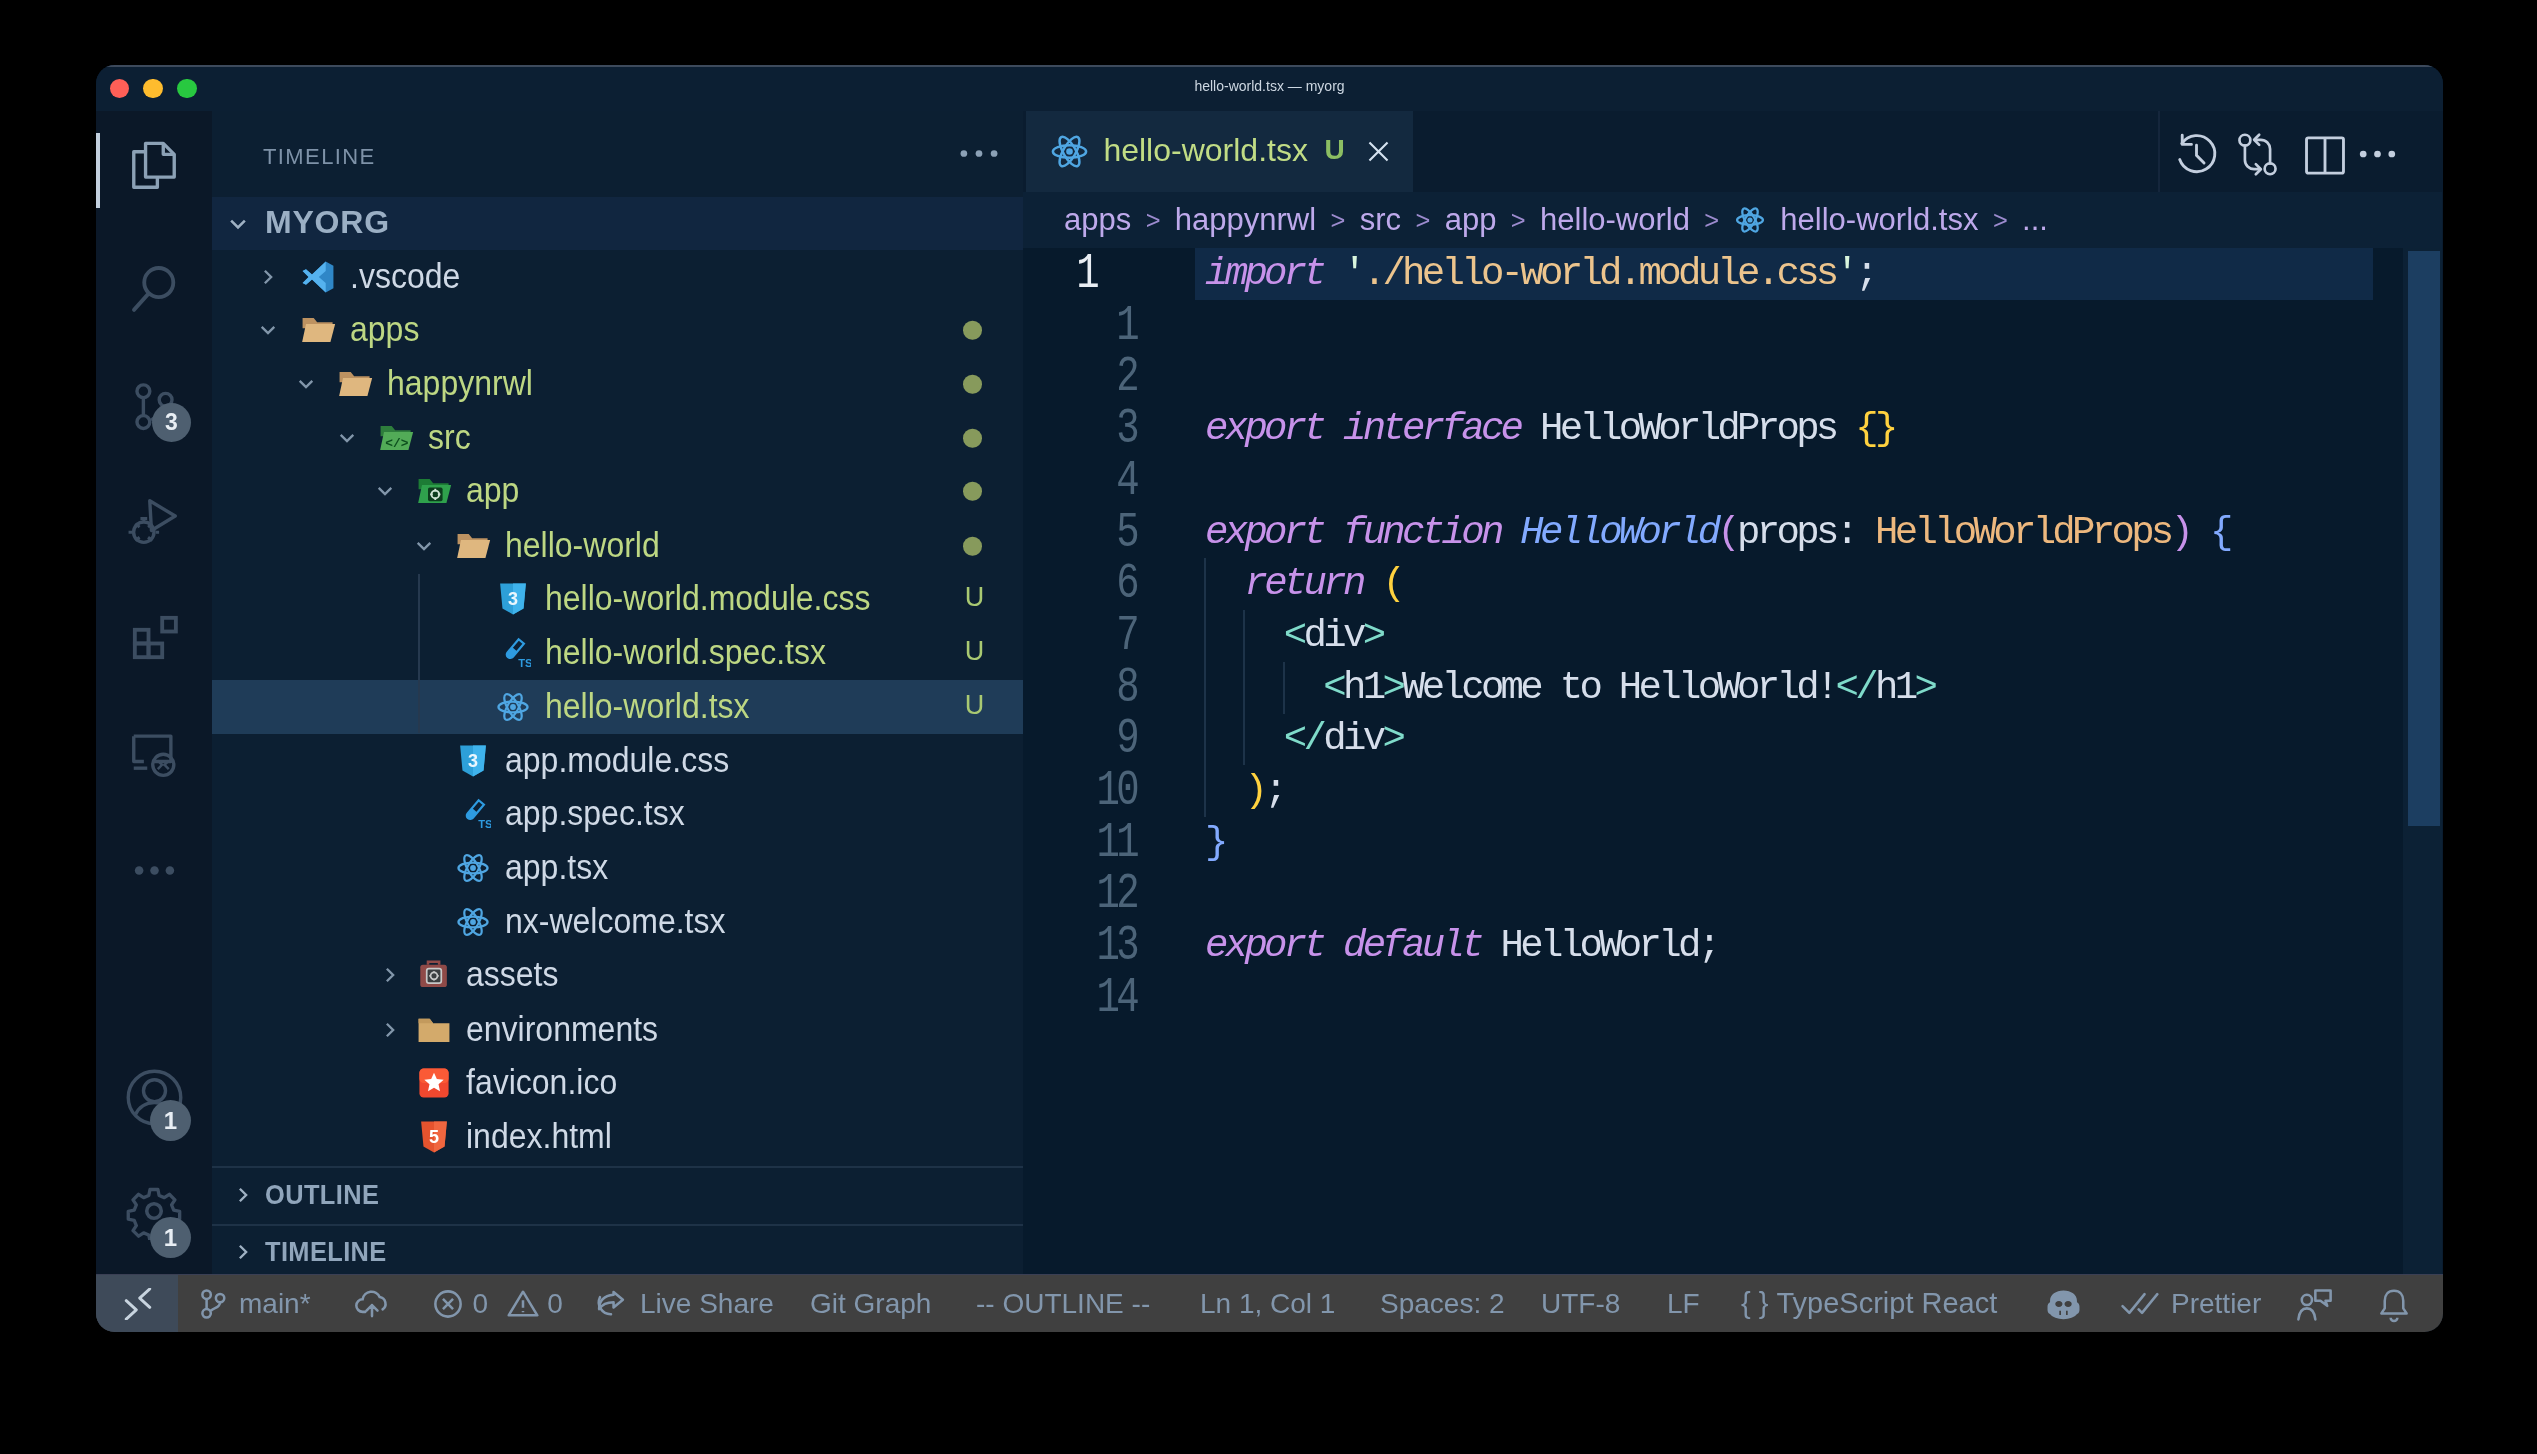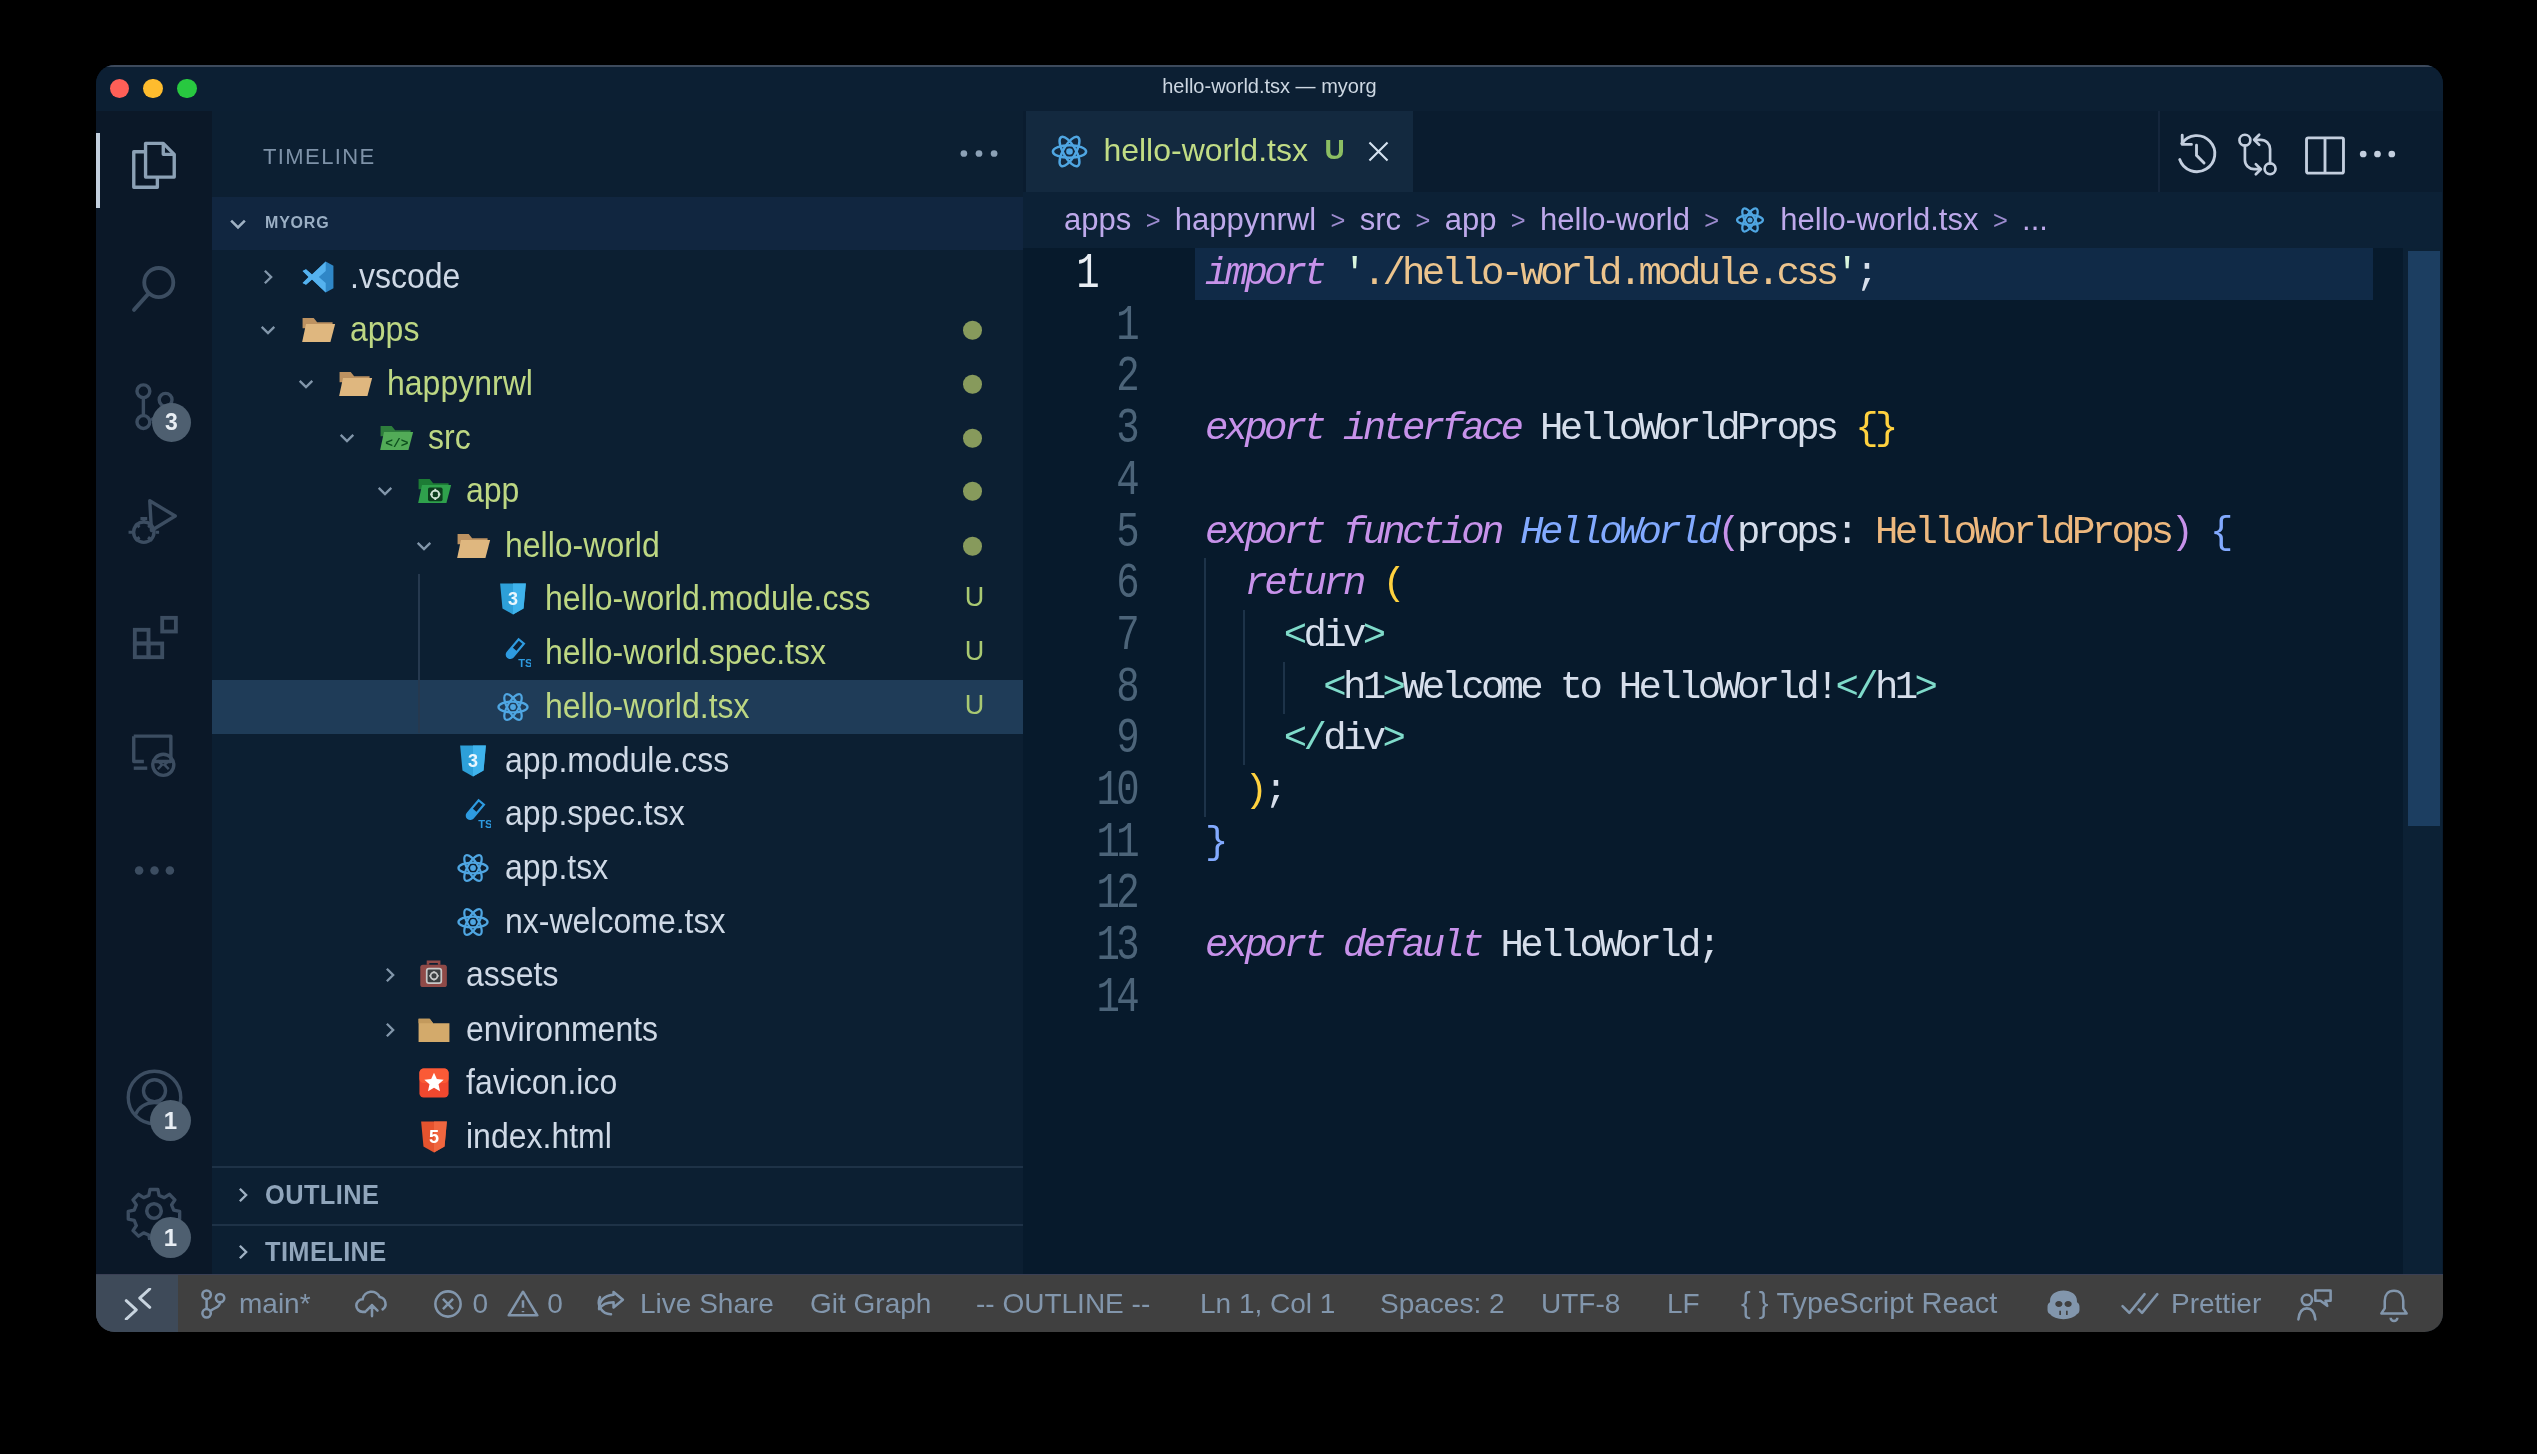--- a/index.html
+++ b/index.html
@@ -11,21 +11,21 @@
     background:#0a1c2f; border-radius:18.6px; overflow:hidden;
   }
   #titlebar .topline { position:absolute; top:0; left:0; width:100%; height:1.7px; background:#3d4a5c; border-radius:18.6px 18.6px 0 0; }
   #titlebar {
     position:absolute; left:0; top:0; width:100%; height:46px;
     background:#0c1f33;
   }
   .tl { position:absolute; top:13.6px; width:19.5px; height:19.5px; border-radius:50%; }
   #title-text {
     position:absolute; top:0; left:0; width:100%; height:46px;
-    text-align:center; line-height:42px; font-size:20px; color:#cdd7e2;
+    text-align:center; line-height:42px; font-size:14px; color:#cdd7e2;
   }
   #activitybar {
     position:absolute; left:0; top:46px; width:116px; height:1163px;
     background:#0b1828;
   }
   #sidebar {
     position:absolute; left:116px; top:46px; width:811px; height:1163px;
     background:#0c1f32;
   }
   #editor {
@@ -163,21 +163,21 @@
     <div style="position:absolute;left:51px;top:33px;font-size:22px;letter-spacing:1.4px;color:#7e92a8;">TIMELINE</div>
     <svg class="abs" style="left:746px;top:34px" width="42" height="17" viewBox="0 0 50 20" fill="#8ca1b6">
         <circle cx="7" cy="10" r="4"></circle>
         <circle cx="25" cy="10" r="4"></circle>
         <circle cx="43" cy="10" r="4"></circle>
       </svg>
     <div style="position:absolute;left:0;top:86px;width:811px;height:53px;background:#112640;">
       <svg class="chev" style="left:14.4px" width="24" height="24" viewBox="0 0 28 28" fill="none" stroke="#9fb1c3" stroke-width="3">
           <path d="M6 10 l8 8 8 -8"></path>
         </svg>
-      <div style="position:absolute;left:53px;top:50%;transform:translateY(-54%);font-size:16px;font-weight:bold;letter-spacing:0.8px;color:#9bafc4;">MYORG</div>
+      <div style="position:absolute;left:53px;top:50%;transform:translateY(-54%);font-size:32px;font-weight:bold;letter-spacing:0.8px;color:#9bafc4;">MYORG</div>
     </div>
     <div id="tree">
 
       <div class="row" style="top:139px">
         <svg class="chev" style="left:45px" width="22" height="22" viewBox="0 0 28 28" fill="none" stroke="#8296aa" stroke-width="3">
             <path d="M10 6 l8 8 -8 8"></path>
           </svg>
         <svg class="ficon" style="left:88px" viewBox="0 0 42 42">
             <path fill="#2f87c7" d="M30 3 L14 18 7 12 3 14 10 21 3 28 7 30 14 24 30 39 39 34 V8 Z"></path>
             <path fill="#55b2ef" d="M30 3 L14 18 7 12 3 14 10 21 3 28 7 30 14 24 30 39 30 28 22 21 30 14 Z"></path>

